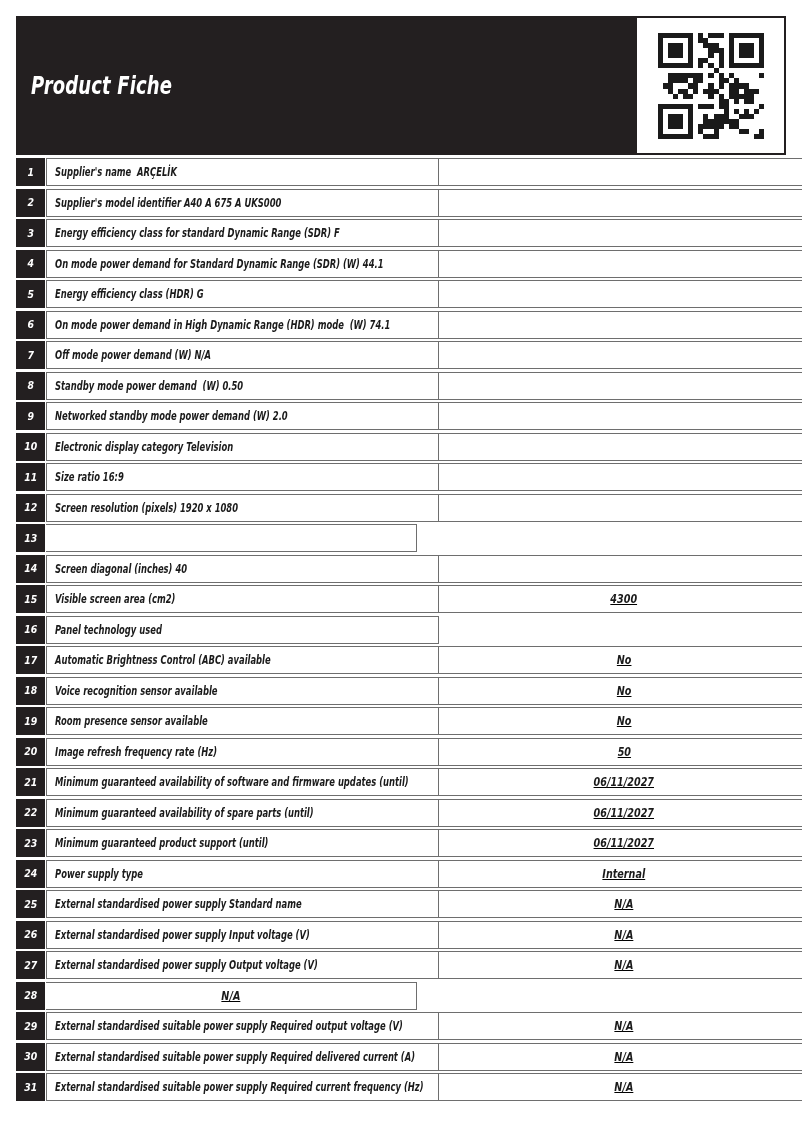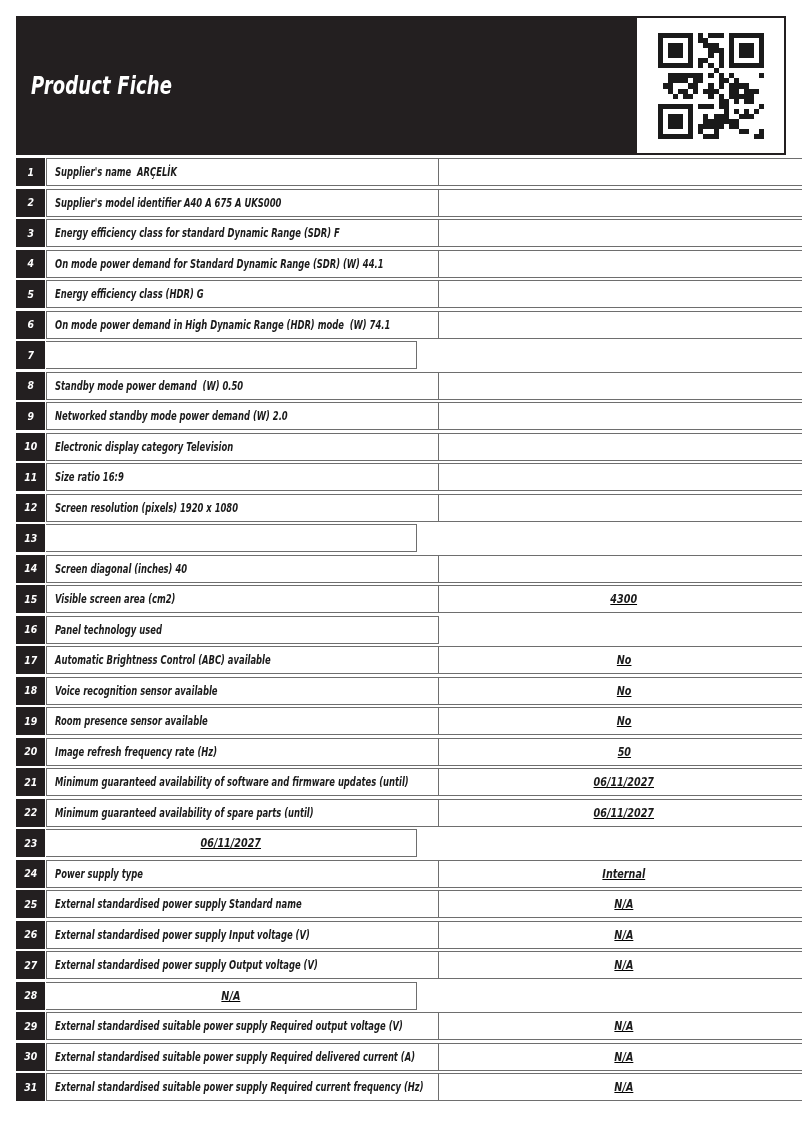--- a/index.html
+++ b/index.html
@@ -127,20 +127,23 @@
           <span>On mode power demand in High Dynamic Range (HDR) mode  (W) 74.1</span>
         </div>
         <div class="value-cell">
           <span></span>
         </div>
       </div>
       <div class="row">
         <div class="num">
           <span>7</span>
         </div>
+        <div class="label-cell">
+          <span>Off mode power demand (W) N/A</span>
+        </div>
         <div class="value-cell">
           <span></span>
         </div>
       </div>
       <div class="row">
         <div class="num">
           <span>8</span>
         </div>
         <div class="label-cell">
           <span>Standby mode power demand  (W) 0.50</span>
@@ -293,20 +296,23 @@
         <div class="label-cell">
           <span>Minimum guaranteed availability of spare parts (until)</span>
         </div>
         <div class="value-cell">
           <span>06/11/2027</span>
         </div>
       </div>
       <div class="row">
         <div class="num">
           <span>23</span>
+        </div>
+        <div class="label-cell">
+          <span>Minimum guaranteed product support (until)</span>
         </div>
         <div class="value-cell">
           <span>06/11/2027</span>
         </div>
       </div>
       <div class="row">
         <div class="num">
           <span>24</span>
         </div>
         <div class="label-cell">

